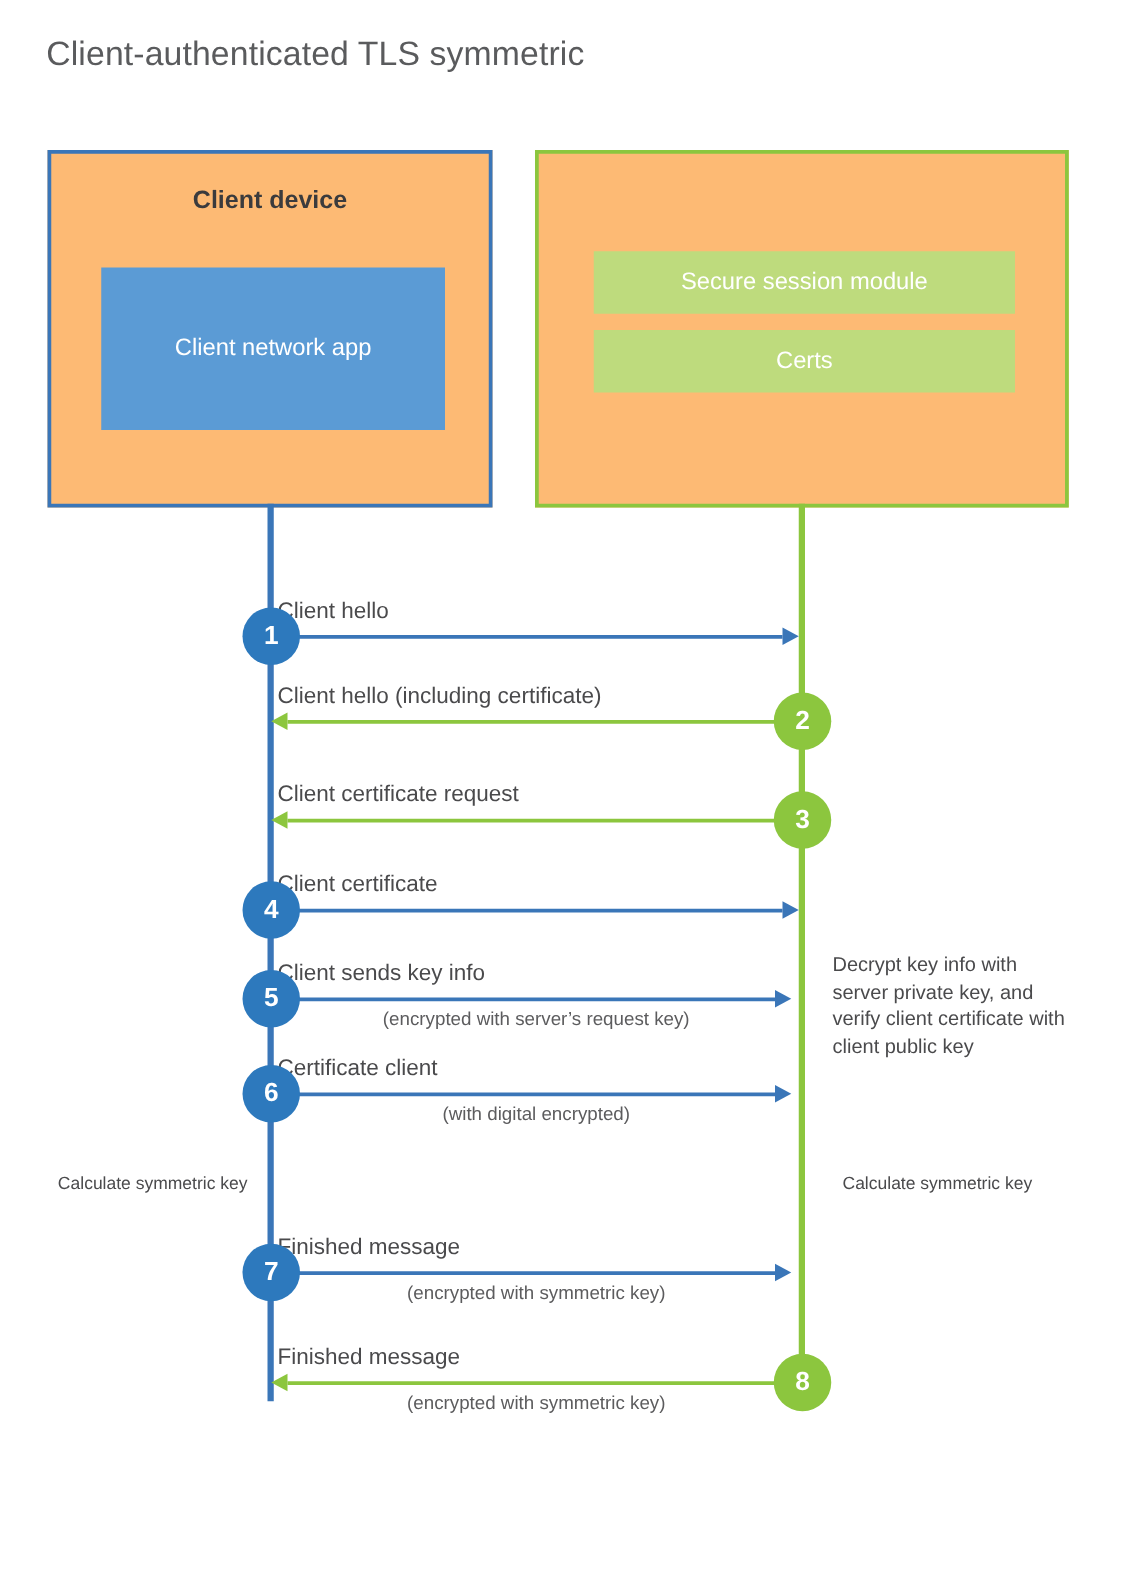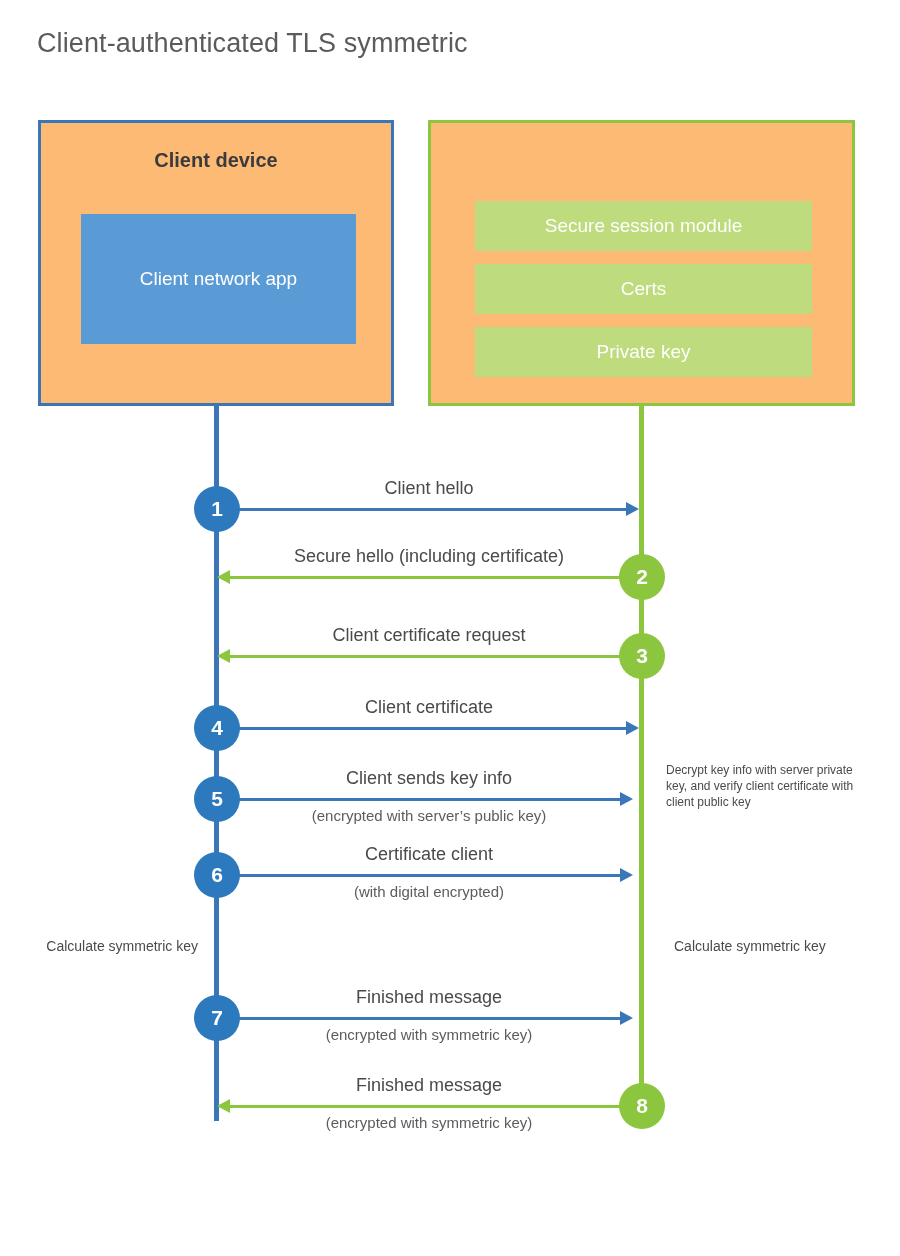--- a/index.html
+++ b/index.html
@@ -157,39 +157,38 @@
   }
   .step-circle.green {
     background: #8cc63e;
     left: 619px;
   }
 
   .step-label {
     position: absolute;
     left: 222px;
     width: 414px;
-    text-align: center;
     font-size: 18px;
     color: #4a4a4c;
     top: -30px;
   }
   .step-sublabel {
     position: absolute;
     left: 222px;
     width: 414px;
     text-align: center;
     font-size: 15px;
     color: #5c5c5e;
     top: 9px;
   }
 
   
   .side-note {
     position: absolute;
-    font-size: 12px;
+    font-size: 16px;
     color: #4a4a4c;
     line-height: 1.35;
   }
   #server-decrypt-note {
     left: 666px;
     top: 762px;
     width: 190px;
     text-align: left;
   }
   #client-calc-note {
@@ -213,35 +212,34 @@
 <div id="diagram-title">Client-authenticated TLS symmetric</div>
 
 <div class="actor-box" id="client-device-box">
   <div class="actor-title">Client device</div>
   <div id="client-app-box">Client network app</div>
 </div>
 
 <div class="actor-box" id="server-box">
   <div class="server-module" id="server-module-0">Secure session module</div>
   <div class="server-module" id="server-module-1">Certs</div>
-  <div class="server-module" id="server-module-2">Private key</div>
 </div>
 
 <div class="lifeline" id="client-lifeline"></div>
 <div class="lifeline" id="server-lifeline"></div>
 
 <div class="step-row" style="top:508px">
   <div class="step-label">Client hello</div>
   <div class="arrow-line blue" style="left:217px; width:409px;"></div>
   <div class="arrow-head right blue" style="left:626px;"></div>
   <div class="step-circle blue">1</div>
 </div>
 
 <div class="step-row" style="top:576px">
-  <div class="step-label">Secure hello (including certificate)</div>
+  <div class="step-label">Client hello (including certificate)</div>
   <div class="arrow-head left green" style="left:217px;"></div>
   <div class="arrow-line green" style="left:230px; width:412px;"></div>
   <div class="step-circle green">2</div>
 </div>
 
 <div class="step-row" style="top:655px">
   <div class="step-label">Client certificate request</div>
   <div class="arrow-head left green" style="left:217px;"></div>
   <div class="arrow-line green" style="left:230px; width:412px;"></div>
   <div class="step-circle green">3</div>
@@ -249,21 +247,21 @@
 
 <div class="step-row" style="top:727px">
   <div class="step-label">Client certificate</div>
   <div class="arrow-line blue" style="left:217px; width:409px;"></div>
   <div class="arrow-head right blue" style="left:626px;"></div>
   <div class="step-circle blue">4</div>
 </div>
 
 <div class="step-row" style="top:798px">
   <div class="step-label">Client sends key info</div>
-  <div class="step-sublabel">(encrypted with server’s public key)</div>
+  <div class="step-sublabel">(encrypted with server’s request key)</div>
   <div class="arrow-line blue" style="left:217px; width:403px;"></div>
   <div class="arrow-head right blue" style="left:620px;"></div>
   <div class="step-circle blue">5</div>
 </div>
 
 <div class="step-row" style="top:874px">
   <div class="step-label">Certificate client</div>
   <div class="step-sublabel">(with digital encrypted)</div>
   <div class="arrow-line blue" style="left:217px; width:403px;"></div>
   <div class="arrow-head right blue" style="left:620px;"></div>

